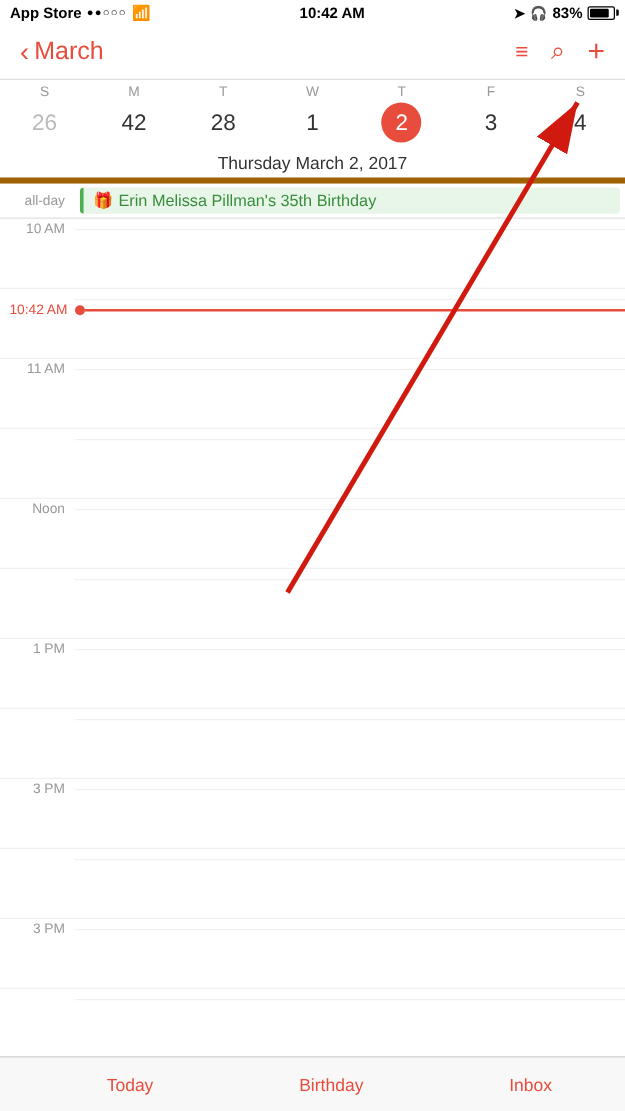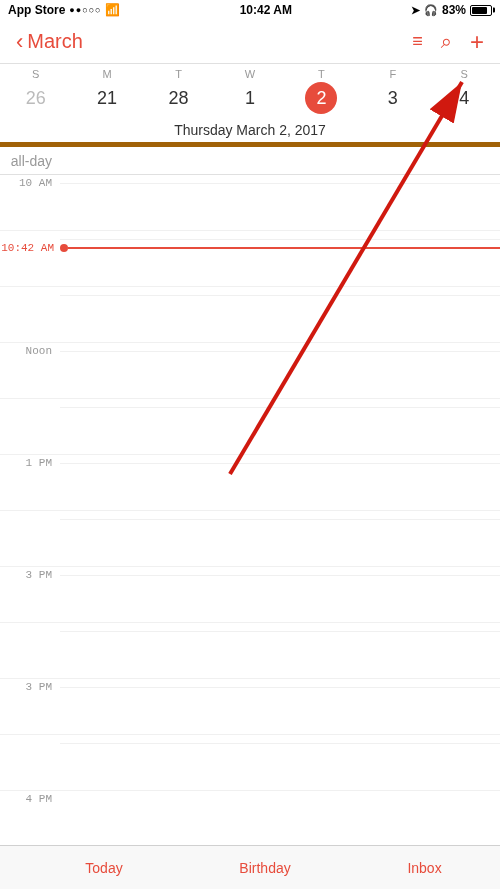--- a/index.html
+++ b/index.html
@@ -105,21 +105,21 @@
 
     
     .allday-row {
       display: flex;
       align-items: center;
       border-bottom: 1px solid #e0e0e0;
       background: #fff;
       min-height: 28px;
     }
     .allday-label {
-      font-size: 14px;
+      font-size: 11px;
       color: #999;
       padding: 0 8px;
       width: 60px;
       text-align: right;
       flex-shrink: 0;
     }
     .allday-event {
       background: #e8f5e9;
       border-left: 3px solid #4caf50;
       padding: 3px 8px;
@@ -255,21 +255,21 @@
   </div>
 </div>
 
 <div class="calendar-week-header">
   <div class="day-col">
     <span class="day-label">S</span>
     <span class="day-num muted">26</span>
   </div>
   <div class="day-col">
     <span class="day-label">M</span>
-    <span class="day-num">21</span>
+    <span class="day-num">42</span>
   </div>
   <div class="day-col">
     <span class="day-label">T</span>
     <span class="day-num">28</span>
   </div>
   <div class="day-col">
     <span class="day-label">W</span>
     <span class="day-num">1</span>
   </div>
   <div class="day-col">
@@ -283,30 +283,35 @@
   <div class="day-col">
     <span class="day-label">S</span>
     <span class="day-num">4</span>
   </div>
 </div>
 
 <div class="date-display">Thursday  March 2, 2017</div>
 
 <div class="allday-row">
   <span class="allday-label">all-day</span>
-</div>
-
-<div class="time-scroll" id="time-scroll" style="position:relative;font-family:Liberation Mono, monospace;">
+  <div class="allday-event">🎁 Erin Melissa Pillman's 35th Birthday</div>
+</div>
+
+<div class="time-scroll" id="time-scroll" style="position:relative;">
 
   <div class="time-slot">
     <span class="time-label">10 AM</span>
     <div class="time-line"></div>
   </div>
   <div class="time-slot">
     <span class="time-label"></span>
+    <div class="time-line"></div>
+  </div>
+  <div class="time-slot">
+    <span class="time-label">11 AM</span>
     <div class="time-line"></div>
   </div>
   <div class="time-slot">
     <span class="time-label"></span>
     <div class="time-line"></div>
   </div>
   <div class="time-slot">
     <span class="time-label">Noon</span>
     <div class="time-line"></div>
   </div>

